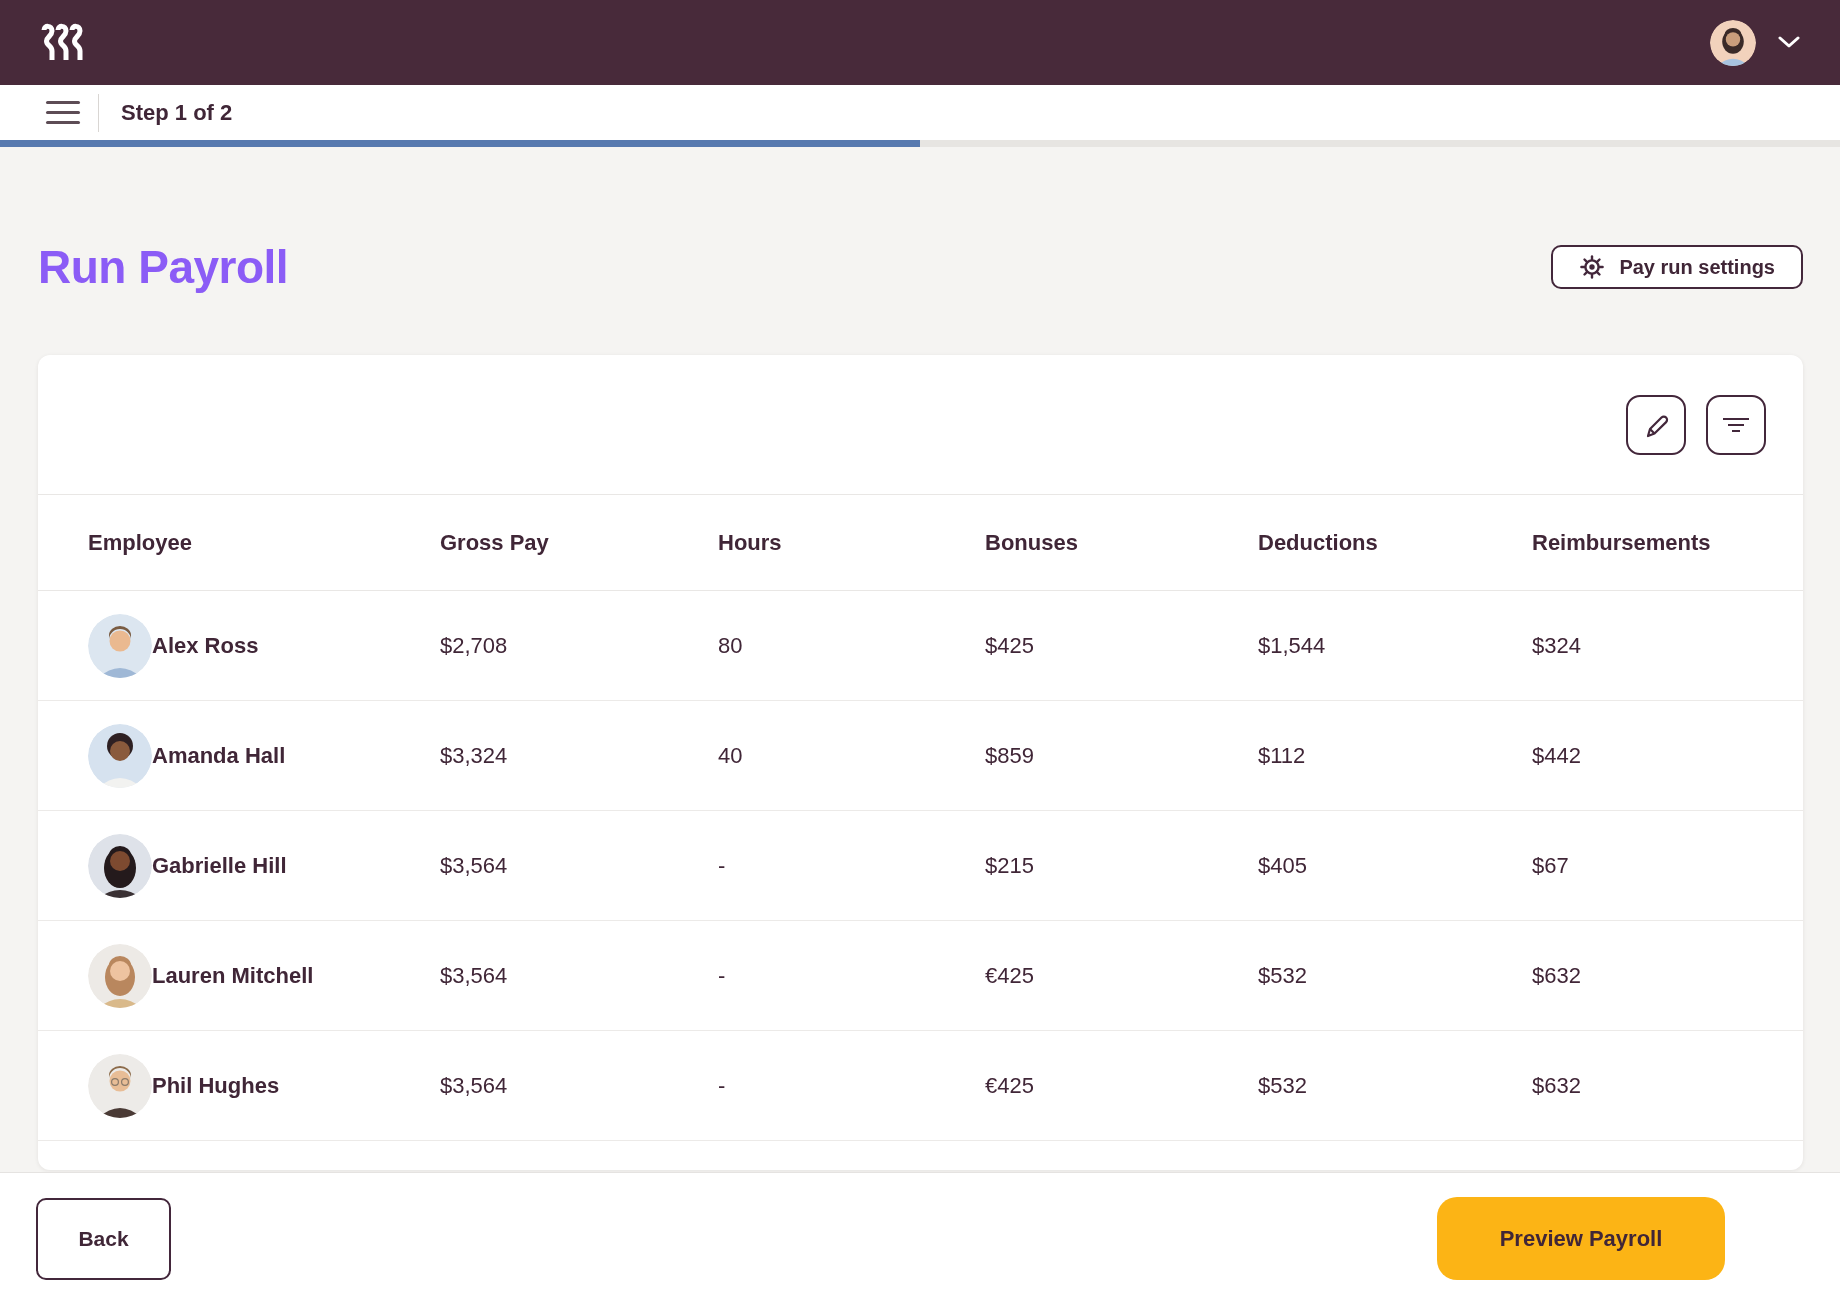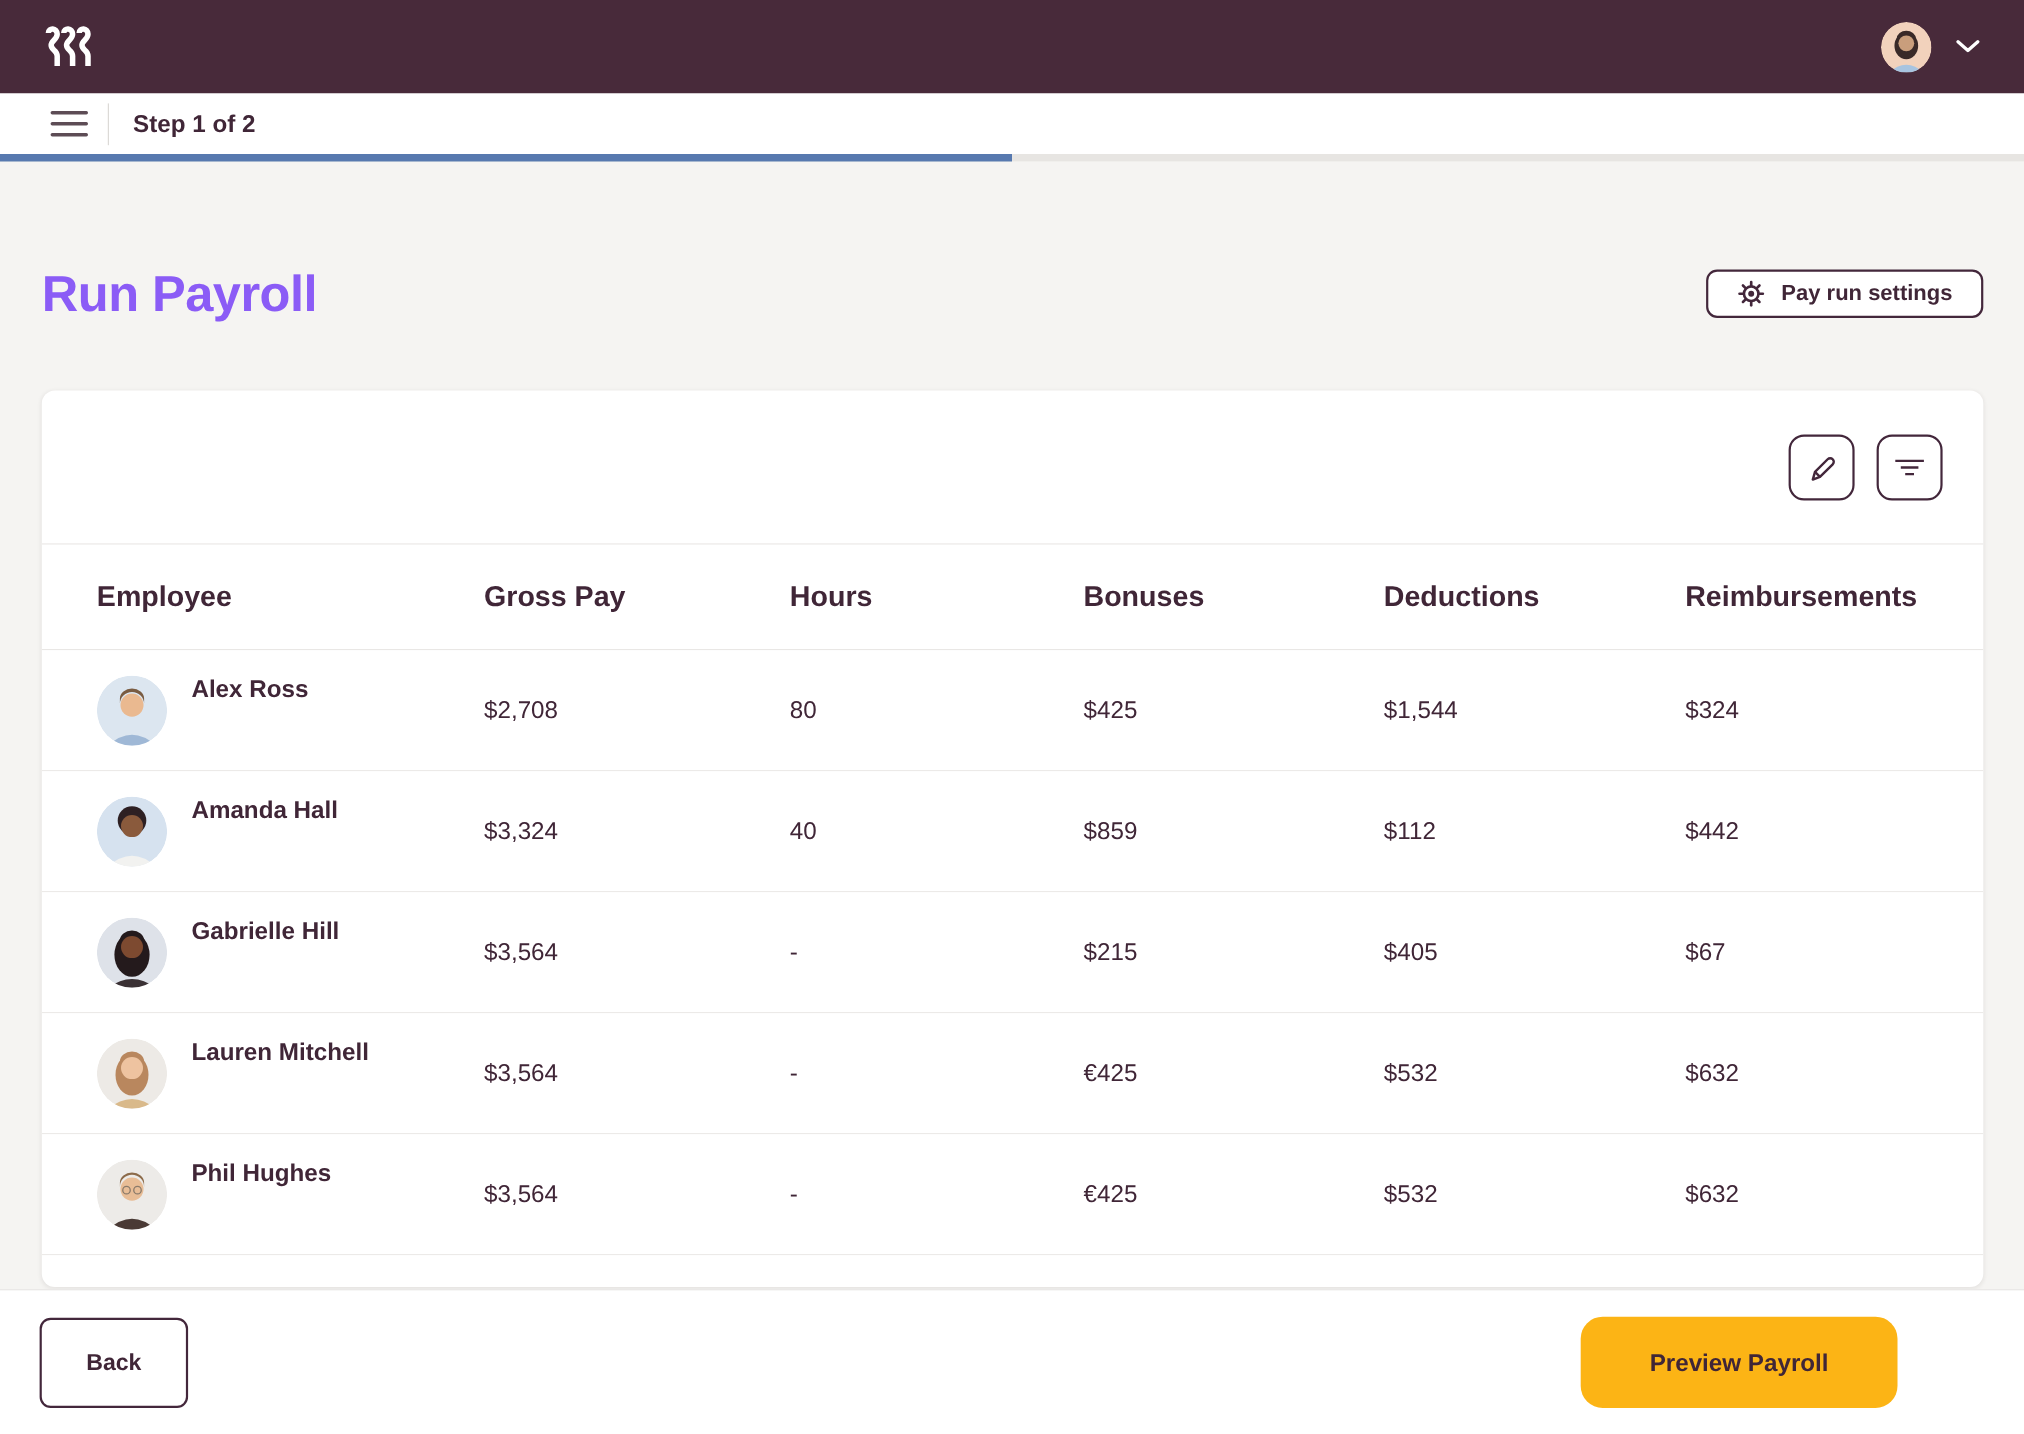--- a/index.html
+++ b/index.html
@@ -45,24 +45,24 @@
     font-family:"Liberation Sans", sans-serif; background:transparent; }
   .search-box input::placeholder { color:#949091; }
   .toolbar-spacer { flex:1; }
   .icon-btn { width:60px; height:60px; border:2px solid #43273b; border-radius:14px;
     background:#fff; display:flex; align-items:center; justify-content:center; cursor:pointer; }
   .icon-btn + .icon-btn { margin-left:20px; }
 
   .grid { display:grid; grid-template-columns:352px 278px 267px 273px 274px 1fr;
     align-items:center; padding-left:50px; padding-right:20px; }
   .thead { height:96px; border-bottom:1px solid #e9e7e5; }
-  .thead .th { font-size:26px; font-weight:700; color:#402637; }
+  .thead .th { font-size:22px; font-weight:700; color:#402637; }
   .row { height:110px; border-bottom:1px solid #eceae8; }
   .cell { font-size:22px; color:#402637; }
-  .emp-cell { display:flex; align-items:flex-start; gap:22px; }
+  .emp-cell { display:flex; align-items:center; }
   .emp-name { font-size:22px; font-weight:700; color:#402637; }
   .row-avatar { width:64px; height:64px; }
 
   
   .av0 { --bg:#f2d2bc; --skin:#c99e7c; --hair:#3a2a28; --shirt:#a8c4e0; }
   .av1 { --bg:#dce6f0; --skin:#eab990; --hair:#7a5c42; --shirt:#9fb8d6; }
   .av2 { --bg:#d6e2ef; --skin:#8a5a3c; --hair:#2e2023; --shirt:#f2f2f0; }
   .av3 { --bg:#dee2e9; --skin:#7d4a30; --hair:#241a1c; --shirt:#3a3134; }
   .av4 { --bg:#edeae6; --skin:#eec3a0; --hair:#b9875e; --shirt:#d9b98a; }
   .av5 { --bg:#edebe8; --skin:#e8bd96; --hair:#8c6b4a; --shirt:#4a3a35; }

